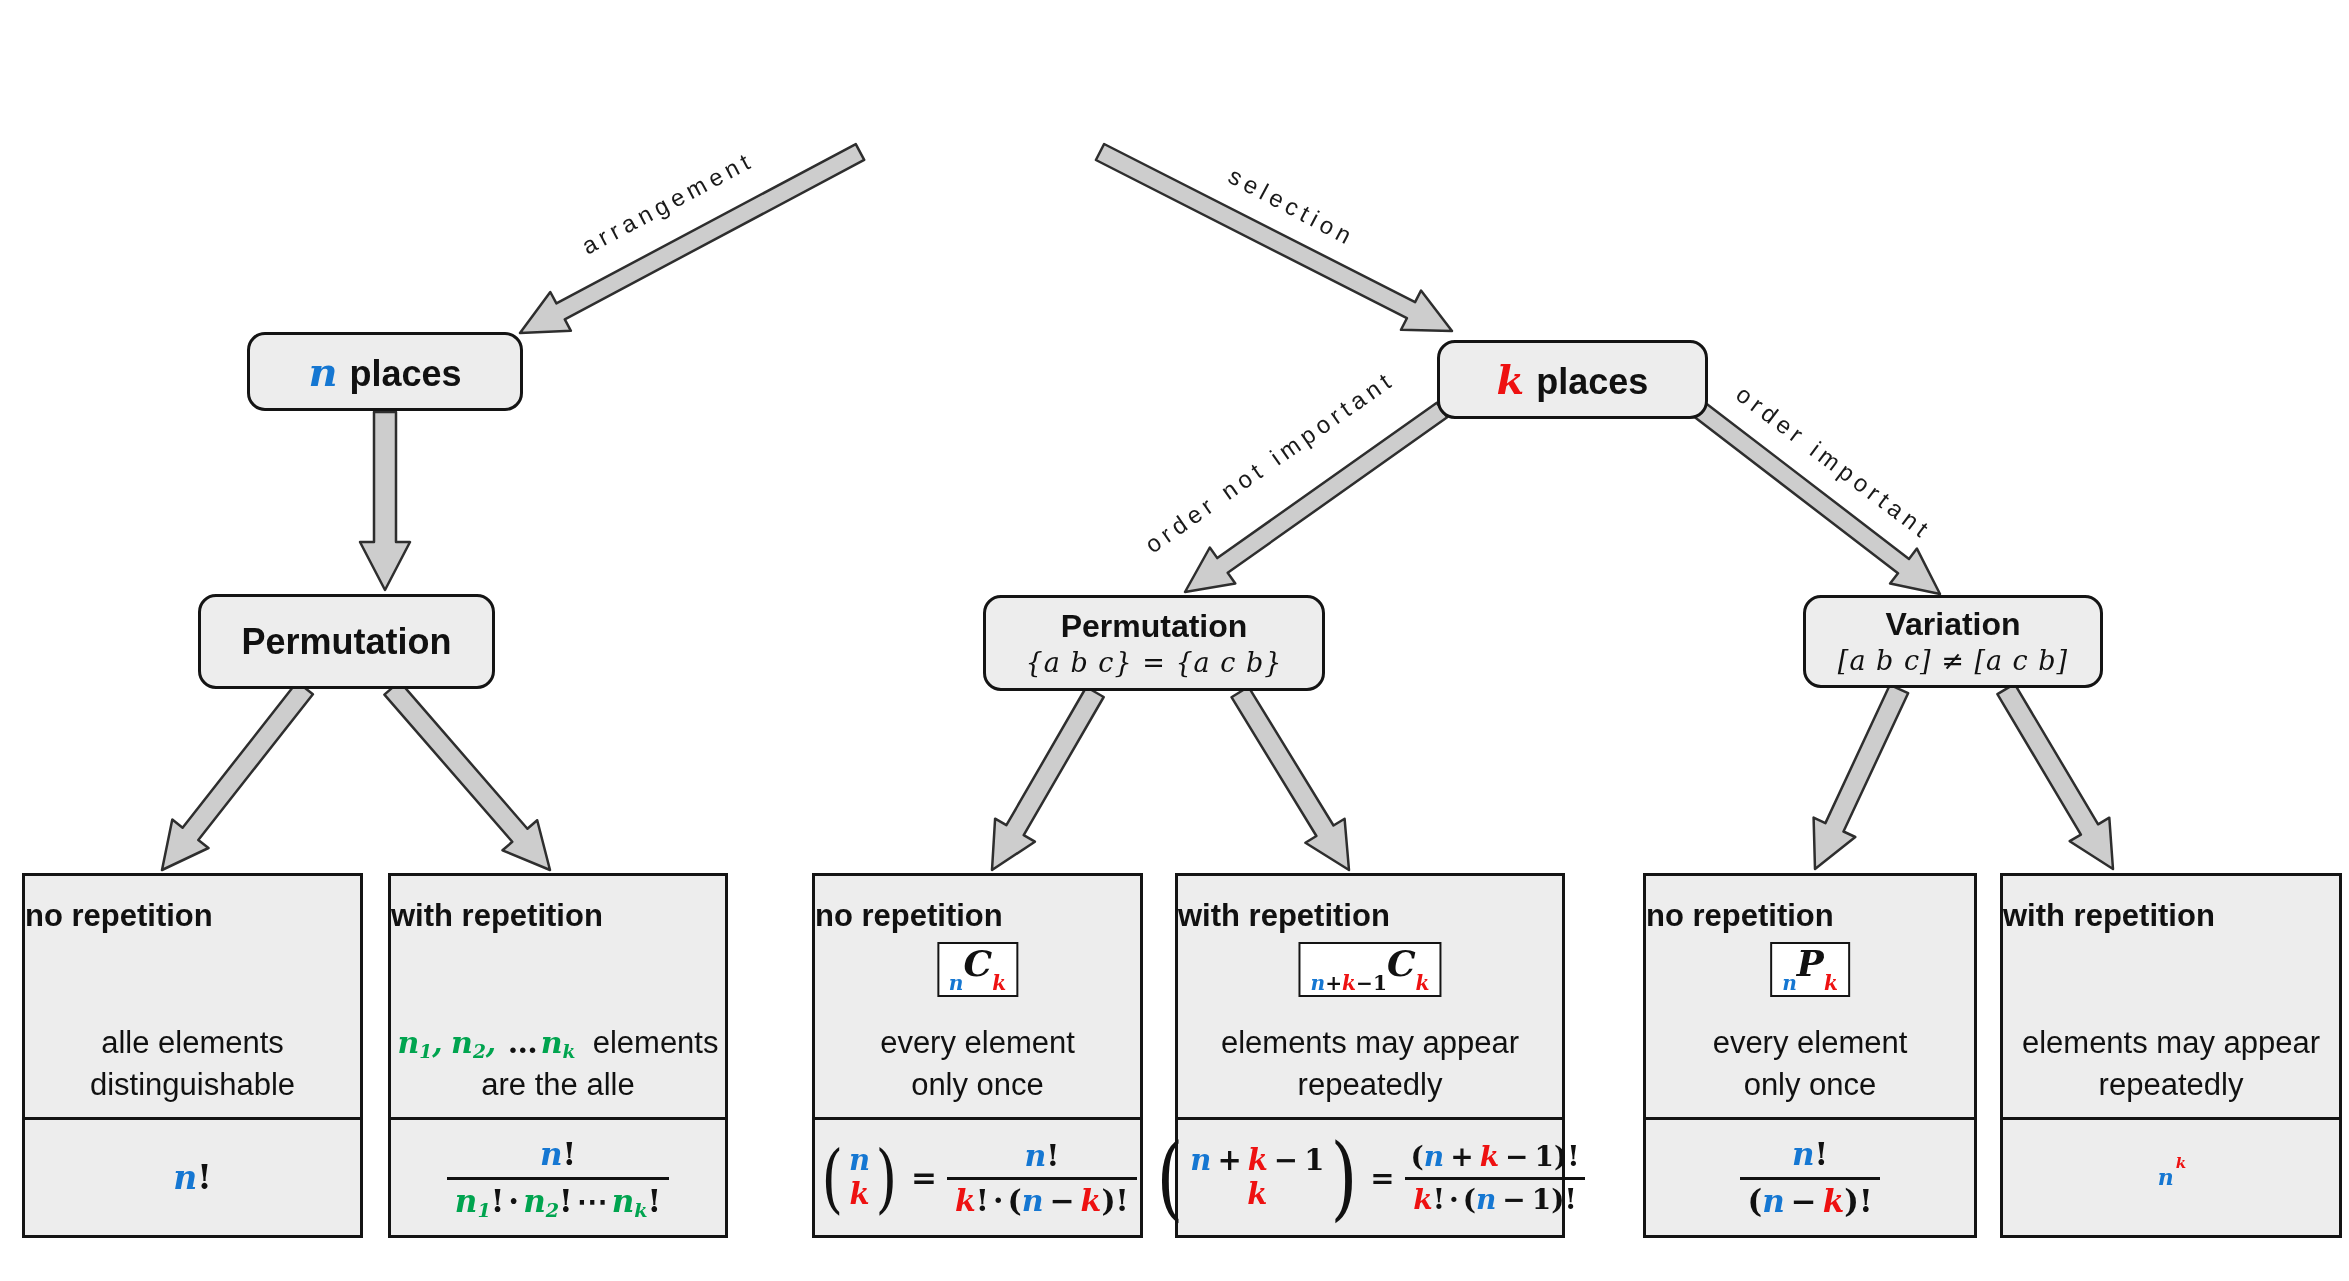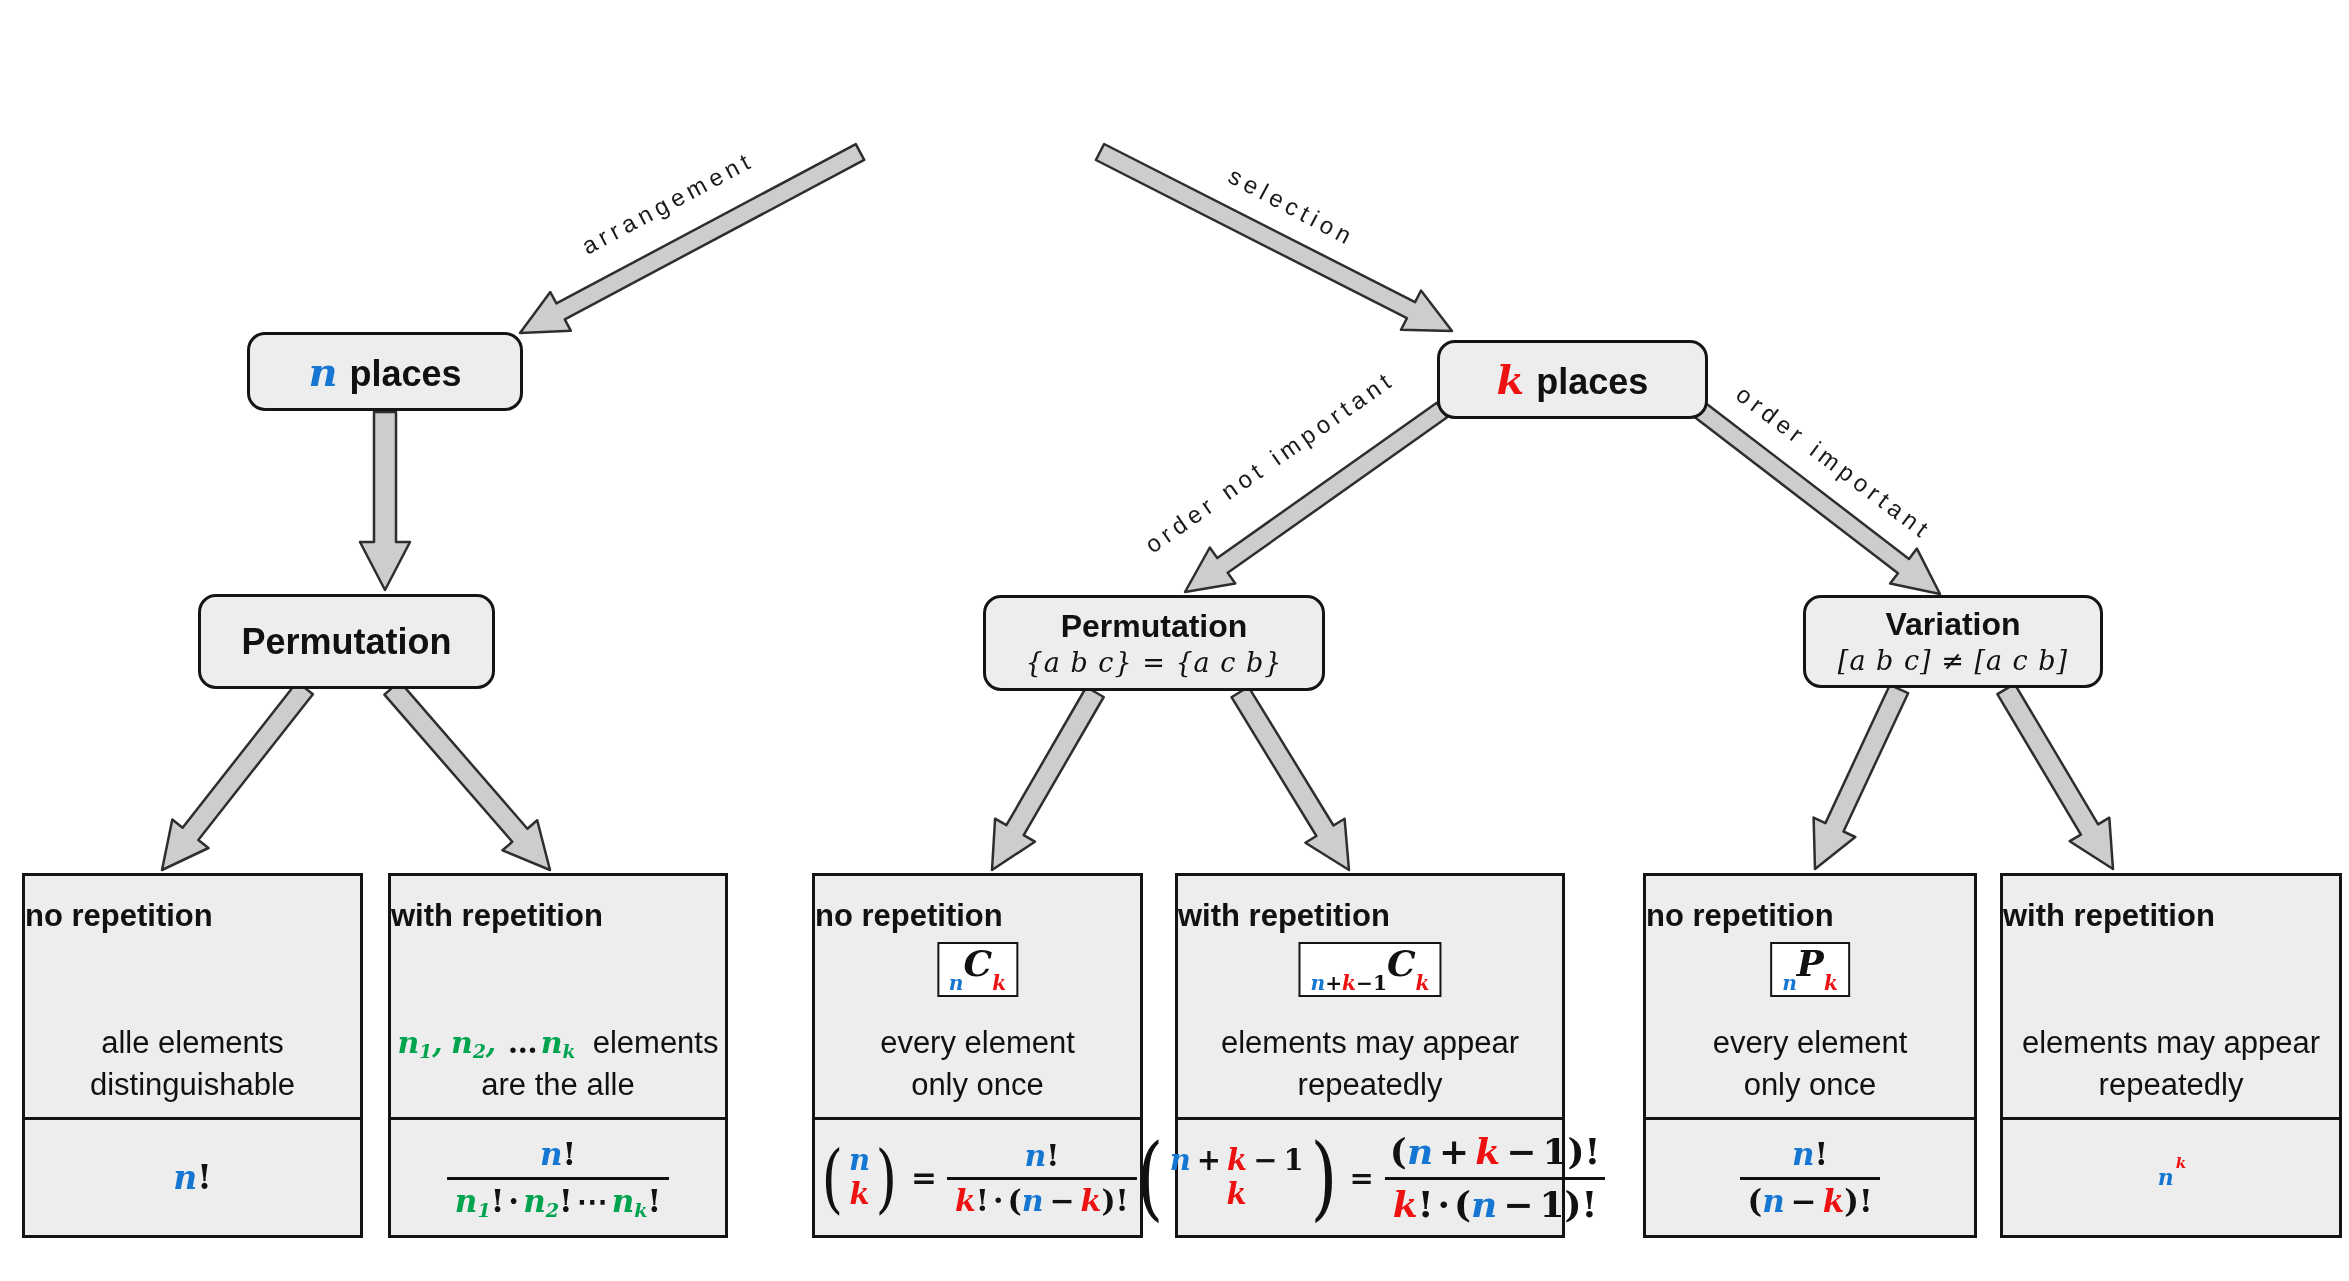--- a/index.html
+++ b/index.html
@@ -190,21 +190,21 @@
     <div class="leaf-bottom" style="font-size:29px;">
       <span class="binom big">
           <span class="paren">(</span>
           <span class="stack">
             <span><span class="vn">n</span><span class="op sp">+</span><span class="vk">k</span><span class="op sp">−</span><span class="op">1</span></span>
             <span class="vk">k</span>
           </span>
           <span class="paren">)</span>
         </span>
       <span class="eqsign" style="margin:0 8px;">=</span>
-      <span class="frac" style="font-size:36px;">
+      <span class="frac" style="font-size:28px;">
         <span class="num"><span class="op">(</span><span class="vn">n</span><span class="op sp">+</span><span class="vk">k</span><span class="op sp">−</span><span class="op">1</span><span class="op">)</span><span class="op">!</span></span>
         <span class="den"><span class="vk">k</span><span class="op">!</span><span class="op spt">·</span><span class="op">(</span><span class="vn">n</span><span class="op sp">−</span><span class="op">1</span><span class="op">)</span><span class="op">!</span></span>
       </span>
     </div>
   </div>
 
   <div class="leaf" style="left:1643px;top:873px;width:334px;">
     <div class="leaf-top">
       <div class="leaf-title">no repetition</div>
       <div class="badge">

